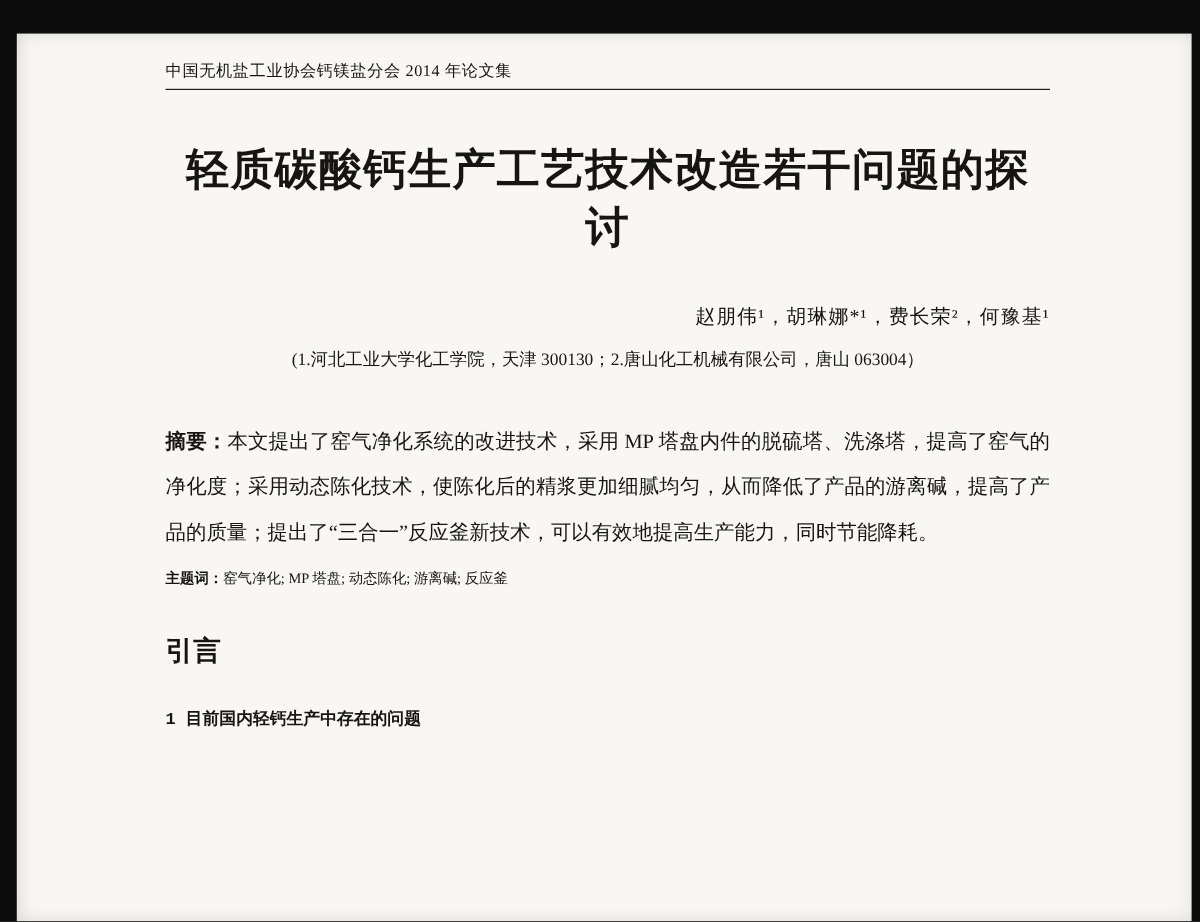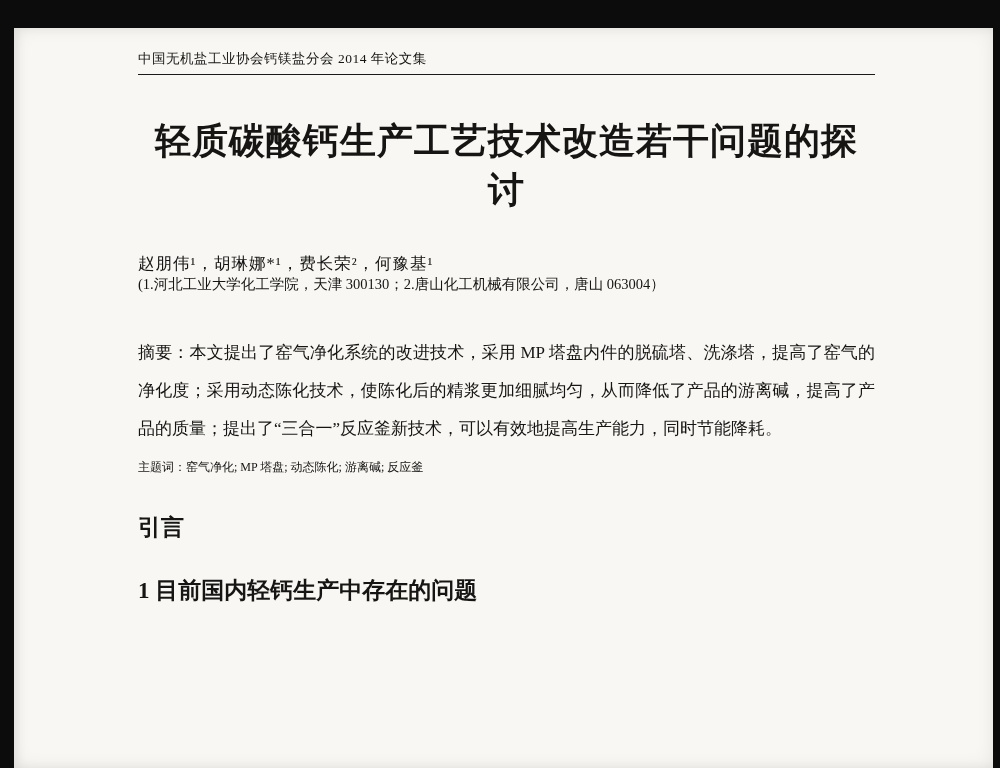--- a/index.html
+++ b/index.html
@@ -40,55 +40,58 @@
     margin: 0 0 0 0;
   }
   .paper-title {
     text-align: center;
     font-size: 36px;
     font-weight: bold;
     letter-spacing: 1px;
     margin-top: 42px;
   }
   .authors-line {
-    text-align: left;
+    text-align: right;
     font-size: 16.5px;
     margin-top: 38px;
     letter-spacing: 1px;
   }
   .affiliation-line {
+    text-align: center;
     font-size: 14.5px;
+    margin-top: 15px;
   }
   .abstract-block {
     margin-top: 40px;
     font-size: 17px;
     line-height: 38px;
     text-align: justify;
   }
-  .bold { font-weight: normal; margin-top: 12px; }
+  .bold { font-weight: bold; margin-top: 12px; }
   .keywords-line {
     font-size: 12px;
     line-height: 38px;
   }
   .section-heading {
     font-size: 23px;
     font-weight: bold;
     margin-top: 26px;
   }
   .body-paragraph {
     margin-top: 18px;
     font-size: 17px;
     line-height: 38px;
     text-align: justify;
     text-indent: 2em;
   }
   .numbered-heading {
-    font-size: 23px;
+    font-size: 14px;
     font-weight: bold;
     margin-top: 32px;
+    font-family: Liberation Mono, monospace;
   }
 </style>
 </head>
 <body>
 
 <div class="viewport">
   <div class="document-page">
     <div class="content">
 
       <div class="journal-header">中国无机盐工业协会钙镁盐分会 2014 年论文集</div>

